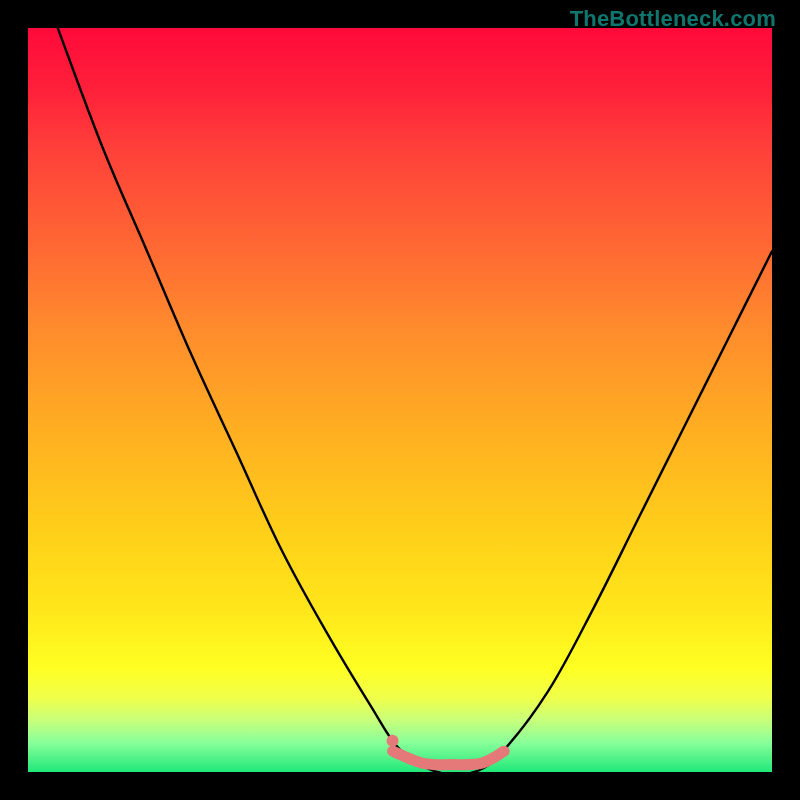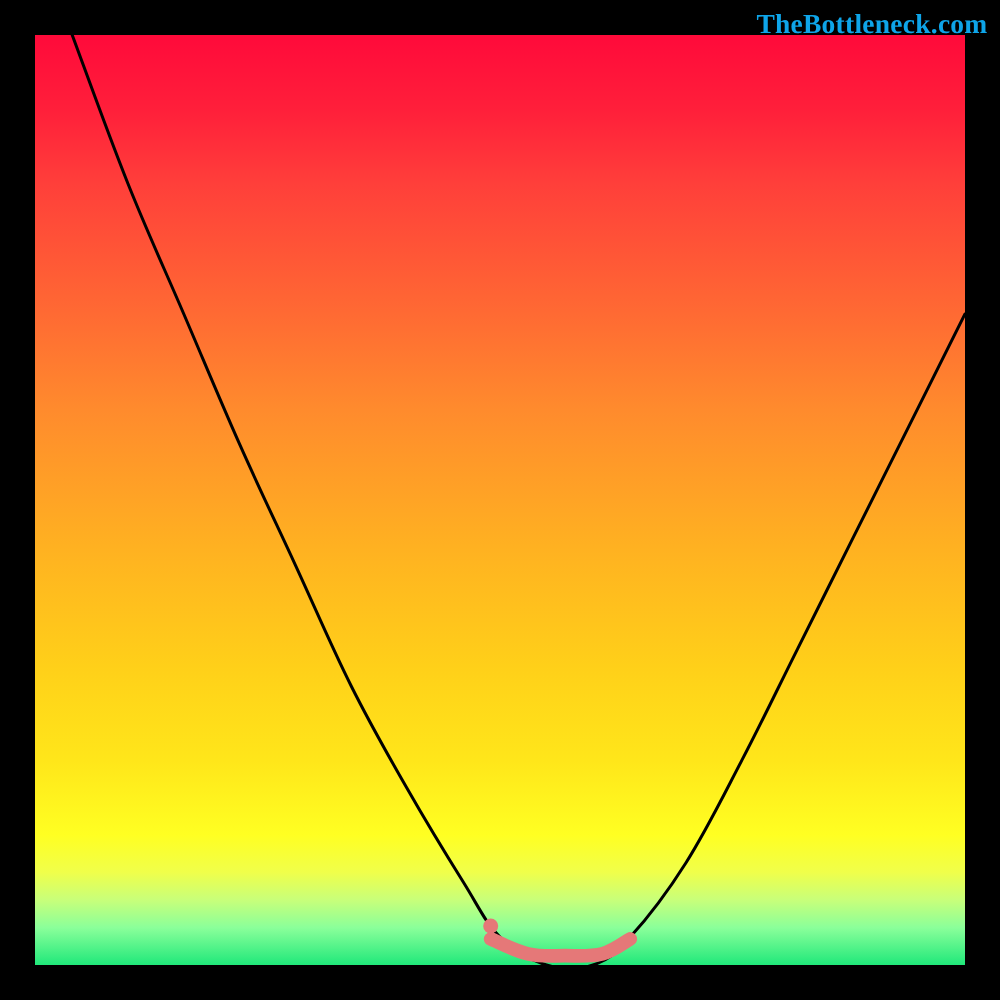--- a/index.html
+++ b/index.html
@@ -38,25 +38,25 @@
       #ffff22 86%,
       #f0ff4a 90%,
       #c8ff7a 93%,
       #8aff9a 96%,
       #20e87a 100%
     );
   }
   .watermark {
     position: absolute;
     top: 6px;
-    right: 10px;
-    font-family: Liberation Serif, serif;
+    right: 24px;
+    font-family: Liberation Sans, sans-serif;
     font-size: 22px;
     font-weight: 600;
-    color: #0ea5e9;
+    color: #0f766e;
     letter-spacing: 0.2px;
   }
   svg.overlay {
     position: absolute;
     left: 0;
     top: 0;
     width: 744px;
     height: 744px;
     overflow: visible;
   }

